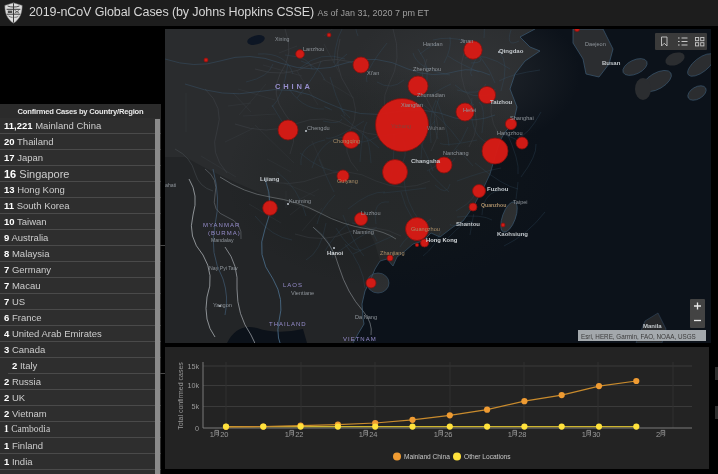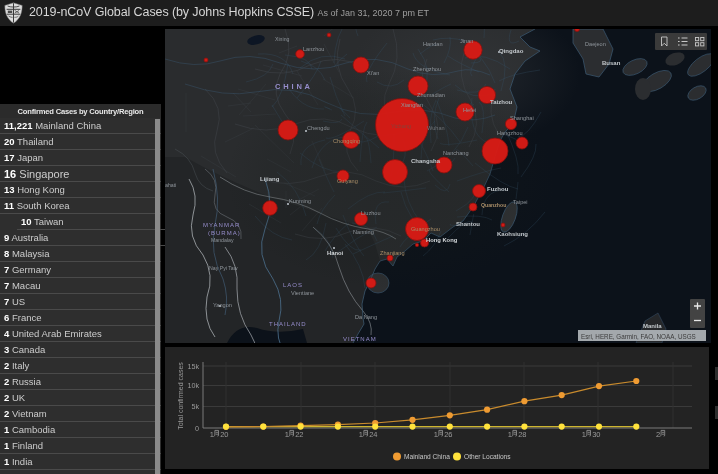--- a/index.html
+++ b/index.html
@@ -40,21 +40,21 @@
       </div>
       <div style="position:absolute;left:0;top:48px;width:161px;height:16px;border-bottom:1px solid #4a4a4a;">
   <span style="position:absolute;left:4px;top:2px;font-size:11px;color:#e8e8e8;"><b style="color:#fff;">16</b> <span style="color:#cdcdcd;">Singapore</span></span>
       </div>
       <div style="position:absolute;left:0;top:64px;width:161px;height:16px;border-bottom:1px solid #4a4a4a;">
   <span style="position:absolute;left:4px;top:2px;font-size:9.5px;color:#e8e8e8;"><b style="color:#fff;">13</b> <span style="color:#cdcdcd;">Hong Kong</span></span>
       </div>
       <div style="position:absolute;left:0;top:80px;width:161px;height:16px;border-bottom:1px solid #4a4a4a;">
   <span style="position:absolute;left:4px;top:2px;font-size:9.5px;color:#e8e8e8;"><b style="color:#fff;">11</b> <span style="color:#cdcdcd;">South Korea</span></span>
       </div>
-      <div style="position:absolute;left:17px;top:96px;width:161px;height:16px;border-bottom:1px solid #4a4a4a;padding-left:36px;">
+      <div style="position:absolute;left:0;top:96px;width:161px;height:16px;border-bottom:1px solid #4a4a4a;padding-left:36px;">
   <span style="position:absolute;left:4px;top:2px;font-size:9.5px;color:#e8e8e8;"><b style="color:#fff;">10</b> <span style="color:#cdcdcd;">Taiwan</span></span>
       </div>
       <div style="position:absolute;left:0;top:112px;width:167px;height:16px;border-bottom:1px solid #4a4a4a;">
   <span style="position:absolute;left:4px;top:2px;font-size:9.5px;color:#e8e8e8;"><b style="color:#fff;">9</b> <span style="color:#cdcdcd;">Australia</span></span>
       </div>
       <div style="position:absolute;left:0;top:128px;width:161px;height:16px;border-bottom:1px solid #4a4a4a;">
   <span style="position:absolute;left:4px;top:2px;font-size:9.5px;color:#e8e8e8;"><b style="color:#fff;">8</b> <span style="color:#cdcdcd;">Malaysia</span></span>
       </div>
       <div style="position:absolute;left:0;top:144px;width:161px;height:16px;border-bottom:1px solid #4a4a4a;">
   <span style="position:absolute;left:4px;top:2px;font-size:9.5px;color:#e8e8e8;"><b style="color:#fff;">7</b> <span style="color:#cdcdcd;">Germany</span></span>
@@ -67,34 +67,34 @@
       </div>
       <div style="position:absolute;left:0;top:192px;width:161px;height:16px;border-bottom:1px solid #4a4a4a;">
   <span style="position:absolute;left:4px;top:2px;font-size:9.5px;color:#e8e8e8;"><b style="color:#fff;">6</b> <span style="color:#cdcdcd;">France</span></span>
       </div>
       <div style="position:absolute;left:0;top:208px;width:161px;height:16px;border-bottom:1px solid #4a4a4a;">
   <span style="position:absolute;left:4px;top:2px;font-size:9.5px;color:#e8e8e8;"><b style="color:#fff;">4</b> <span style="color:#cdcdcd;">United Arab Emirates</span></span>
       </div>
       <div style="position:absolute;left:0;top:224px;width:161px;height:16px;border-bottom:1px solid #4a4a4a;">
   <span style="position:absolute;left:4px;top:2px;font-size:9.5px;color:#e8e8e8;"><b style="color:#fff;">3</b> <span style="color:#cdcdcd;">Canada</span></span>
       </div>
-      <div style="position:absolute;left:0;top:240px;width:161px;height:16px;border-bottom:1px solid #4a4a4a;">
+      <div style="position:absolute;left:8px;top:240px;width:161px;height:16px;border-bottom:1px solid #4a4a4a;">
   <span style="position:absolute;left:4px;top:2px;font-size:9.5px;color:#e8e8e8;"><b style="color:#fff;">2</b> <span style="color:#cdcdcd;">Italy</span></span>
       </div>
       <div style="position:absolute;left:0;top:256px;width:161px;height:16px;border-bottom:1px solid #4a4a4a;">
   <span style="position:absolute;left:4px;top:2px;font-size:9.5px;color:#e8e8e8;"><b style="color:#fff;">2</b> <span style="color:#cdcdcd;">Russia</span></span>
       </div>
       <div style="position:absolute;left:0;top:272px;width:161px;height:16px;border-bottom:1px solid #4a4a4a;">
   <span style="position:absolute;left:4px;top:2px;font-size:9.5px;color:#e8e8e8;"><b style="color:#fff;">2</b> <span style="color:#cdcdcd;">UK</span></span>
       </div>
       <div style="position:absolute;left:0;top:288px;width:161px;height:16px;border-bottom:1px solid #4a4a4a;">
   <span style="position:absolute;left:4px;top:2px;font-size:9.5px;color:#e8e8e8;"><b style="color:#fff;">2</b> <span style="color:#cdcdcd;">Vietnam</span></span>
       </div>
       <div style="position:absolute;left:0;top:304px;width:161px;height:16px;border-bottom:1px solid #4a4a4a;">
-  <span style="position:absolute;left:4px;top:2px;font-size:9.5px;color:#e8e8e8;"><b style="color:#fff;">1</b> <span style="color:#cdcdcd;">Cambodia</span></span>
+  <span style="position:absolute;left:4px;top:2px;font-size:9.5px;color:#e8e8e8;font-family:Liberation Serif, serif;"><b style="color:#fff;">1</b> <span style="color:#cdcdcd;">Cambodia</span></span>
       </div>
       <div style="position:absolute;left:0;top:320px;width:161px;height:16px;border-bottom:1px solid #4a4a4a;">
   <span style="position:absolute;left:4px;top:2px;font-size:9.5px;color:#e8e8e8;"><b style="color:#fff;">1</b> <span style="color:#cdcdcd;">Finland</span></span>
       </div>
       <div style="position:absolute;left:0;top:336px;width:161px;height:16px;border-bottom:1px solid #4a4a4a;">
   <span style="position:absolute;left:4px;top:2px;font-size:9.5px;color:#e8e8e8;"><b style="color:#fff;">1</b> <span style="color:#cdcdcd;">India</span></span>
       </div>
     </div>
 
   <div class="abs" style="left:155px;top:119px;width:5px;height:355px;background:#3a3a3a;"></div>

